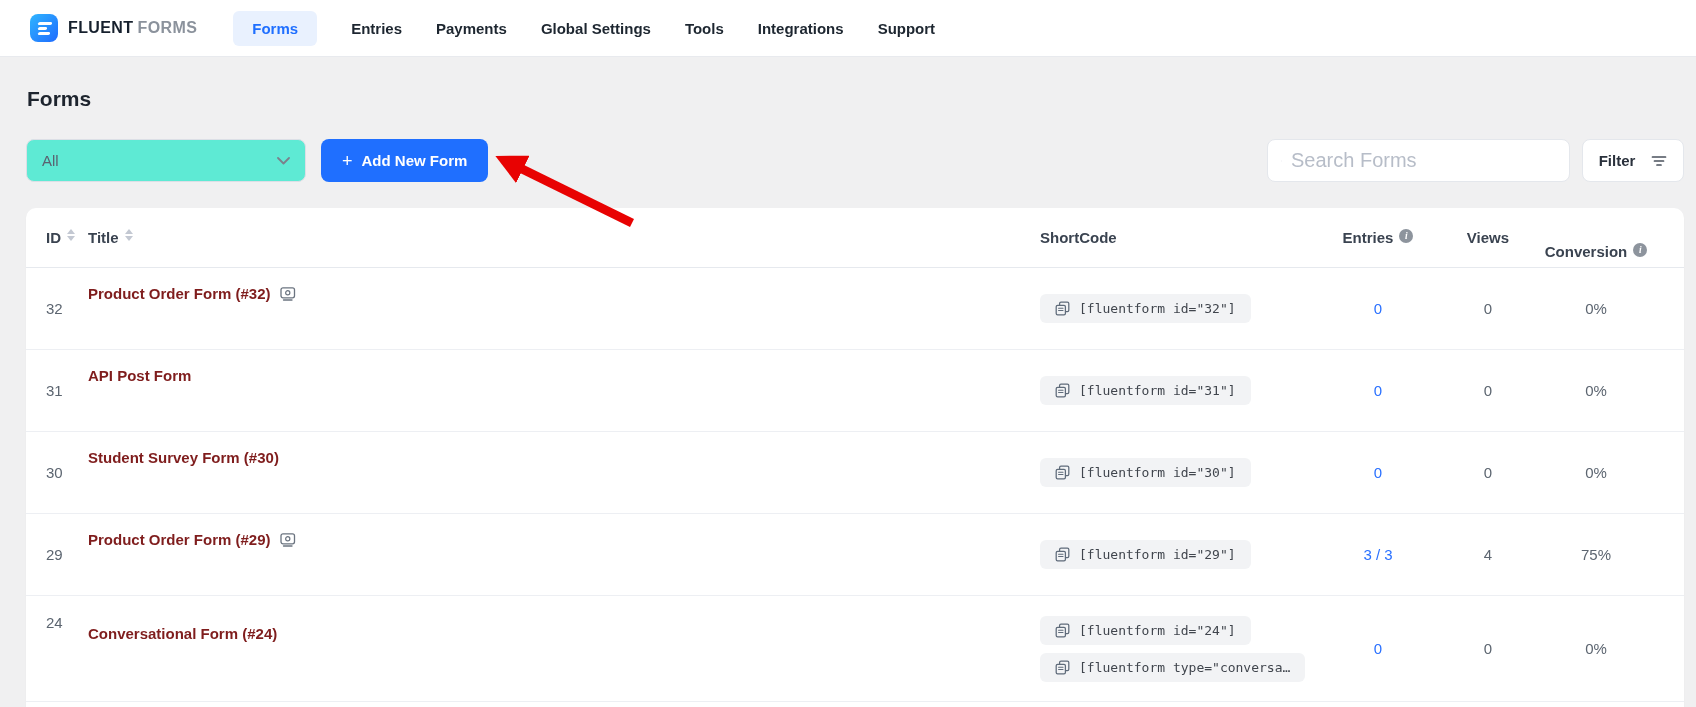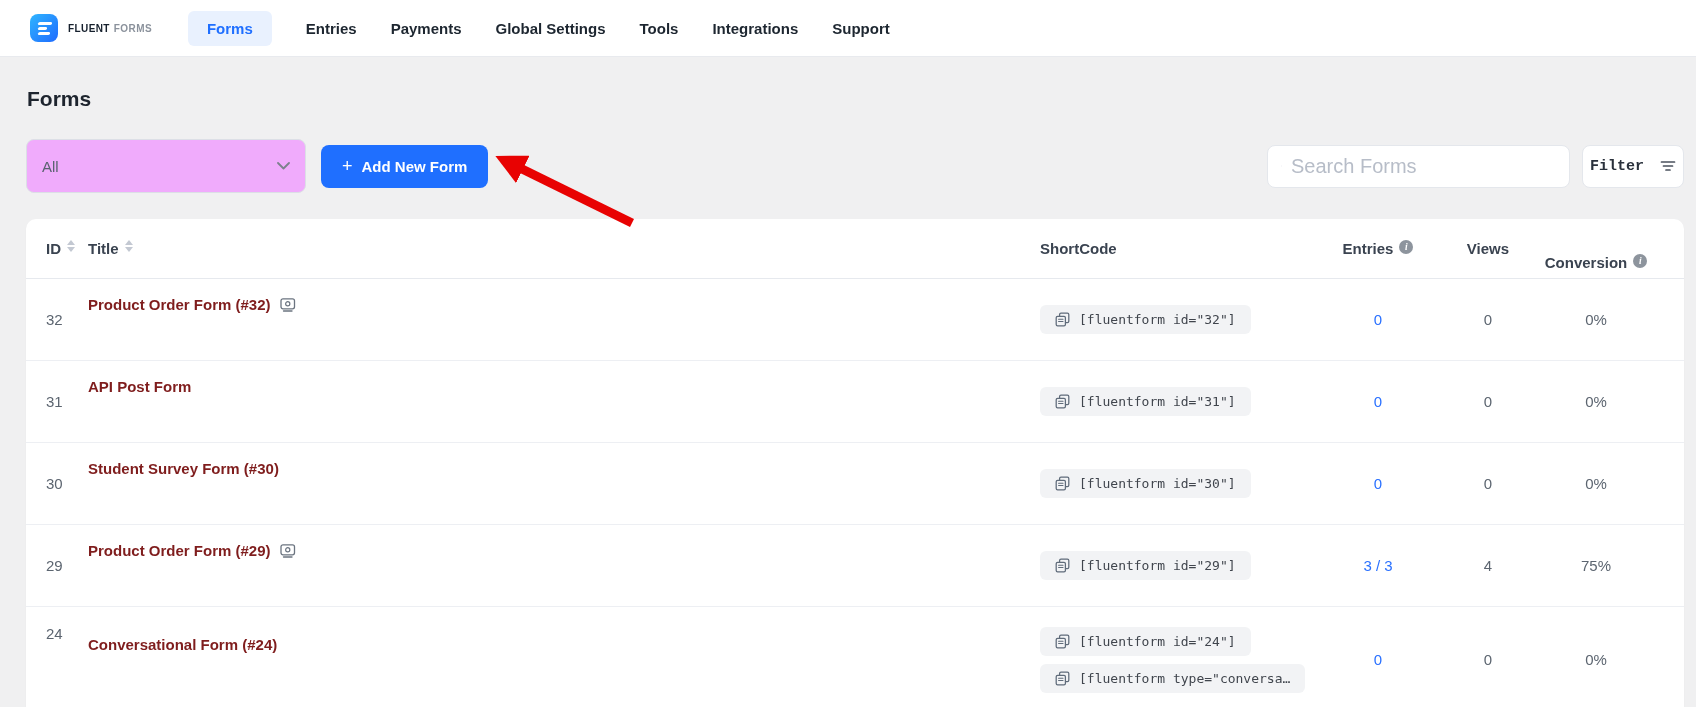--- a/index.html
+++ b/index.html
@@ -18,57 +18,57 @@
   .brand { display:flex; align-items:center; gap:10px; margin-right:36px; }
   .logo {
     width:28px; height:28px; border-radius:8px;
     background:linear-gradient(135deg,#2fb5ff 0%, #1f6bff 100%);
     display:flex; flex-direction:column; justify-content:center; align-items:center; gap:2px;
   }
   .logo .bar { height:3px; border-radius:2px; background:#fff; transform:skewX(-16deg); }
   .logo .b1 { width:14px; margin-right:-2px; }
   .logo .b2 { width:9px;  margin-left:-4px; }
   .logo .b3 { width:12px; }
-  .brand-text { font-size:10px; font-weight:800; letter-spacing:.4px; color:#16202d; white-space:nowrap; }
+  .brand-text { font-size:16px; font-weight:800; letter-spacing:.4px; color:#16202d; white-space:nowrap; }
   .brand-text .light { color:#8b929c; font-weight:600; margin-left:4px; }
 
   .nav-items { display:flex; align-items:center; gap:34px; }
   .nav-item {
     font-size:15px; font-weight:600; color:#1d2630; cursor:pointer;
     padding:9px 0; border-radius:6px; white-space:nowrap;
   }
   .nav-item.active { color:var(--accent,#2371ff); background:#e9f1fe; padding:9px 19px; }
 
   
   .page-title { margin:31px 0 0 27px; font-size:21px; line-height:22px; font-weight:700; color:#1d242e; }
 
   .toolbar { display:flex; align-items:center; margin:29px 12px 0 26px; }
   .select {
-    width:280px; height:54px; background:#f0abfc; border:1px solid #dcdfe6; border-radius:8px;
+    width:280px; height:43px; background:#5eead4; border:1px solid #dcdfe6; border-radius:8px;
     display:flex; align-items:center; justify-content:space-between; padding:0 15px;
     font-size:15px; color:#5a6270; cursor:pointer;
   }
   .add-btn {
     margin-left:15px; height:43px; padding:0 21px; border:none; border-radius:8px;
     background:var(--accent,#1f6fff); color:#fff; font-family:inherit;
     font-size:15px; font-weight:700; display:flex; align-items:center; gap:9px; cursor:pointer;
   }
   .add-btn .plus { font-size:18px; font-weight:400; line-height:1; }
   .search {
     margin-left:auto; width:303px; height:43px; background:#fff; border:1px solid #e4e7ec;
     border-radius:8px; display:flex; align-items:center; padding:0 13px; gap:9px;
   }
   .search input {
     border:none; outline:none; flex:1; font-family:inherit; font-size:20px; color:#3a4350; background:transparent;
   }
   .search input::placeholder { color:#b7bdc8; }
   .filter-btn {
     margin-left:12px; width:102px; height:43px; background:#fff; border:1px solid #e4e7ec;
     border-radius:8px; display:flex; align-items:center; justify-content:center; gap:16px;
-    font-family:Liberation Mono, monospace; font-size:15px; font-weight:600; color:#2a313c; cursor:pointer;
+    font-family:Liberation Sans, sans-serif; font-size:15px; font-weight:600; color:#2a313c; cursor:pointer;
   }
 
   
   .card {
     margin:26px 12px 0 26px; background:#fff; border-radius:10px;
     min-height:560px; box-shadow:0 1px 2px rgba(20,30,50,.03);
   }
   .thead {
     display:flex; align-items:center; height:60px; padding:0 20px;
     border-bottom:1px solid #e6e9ee; font-size:15px; font-weight:600; color:#3a4350;

